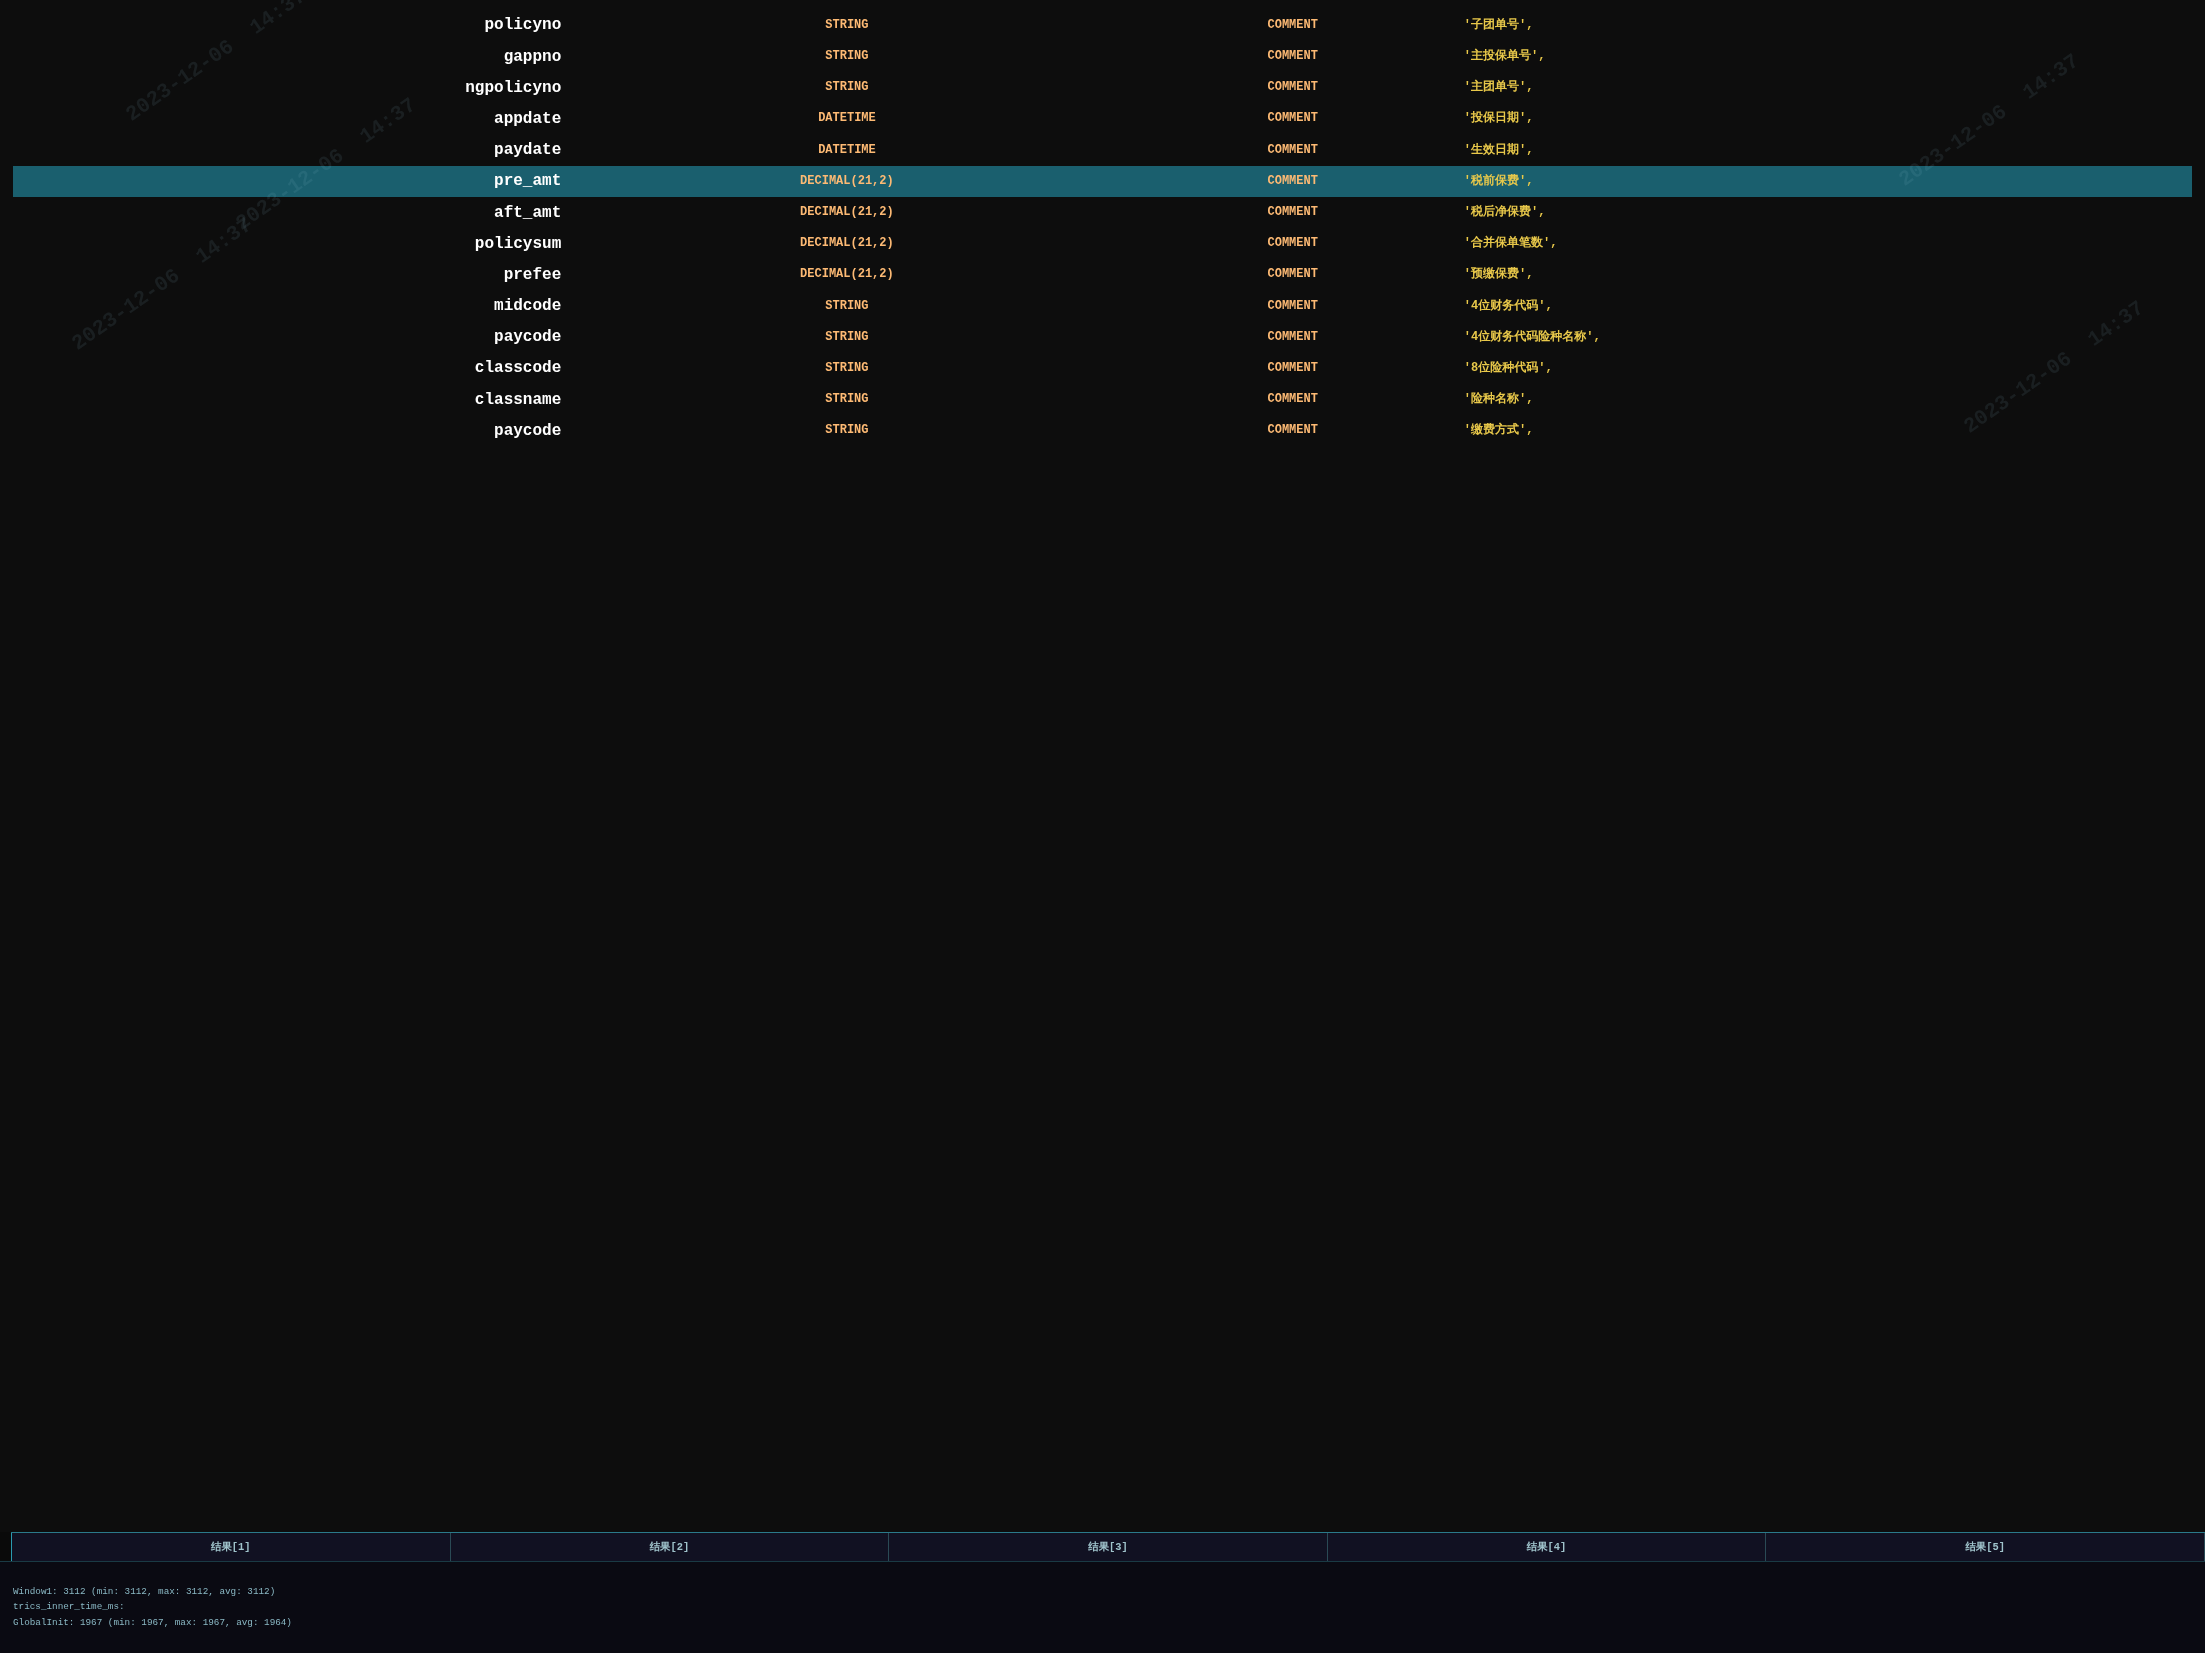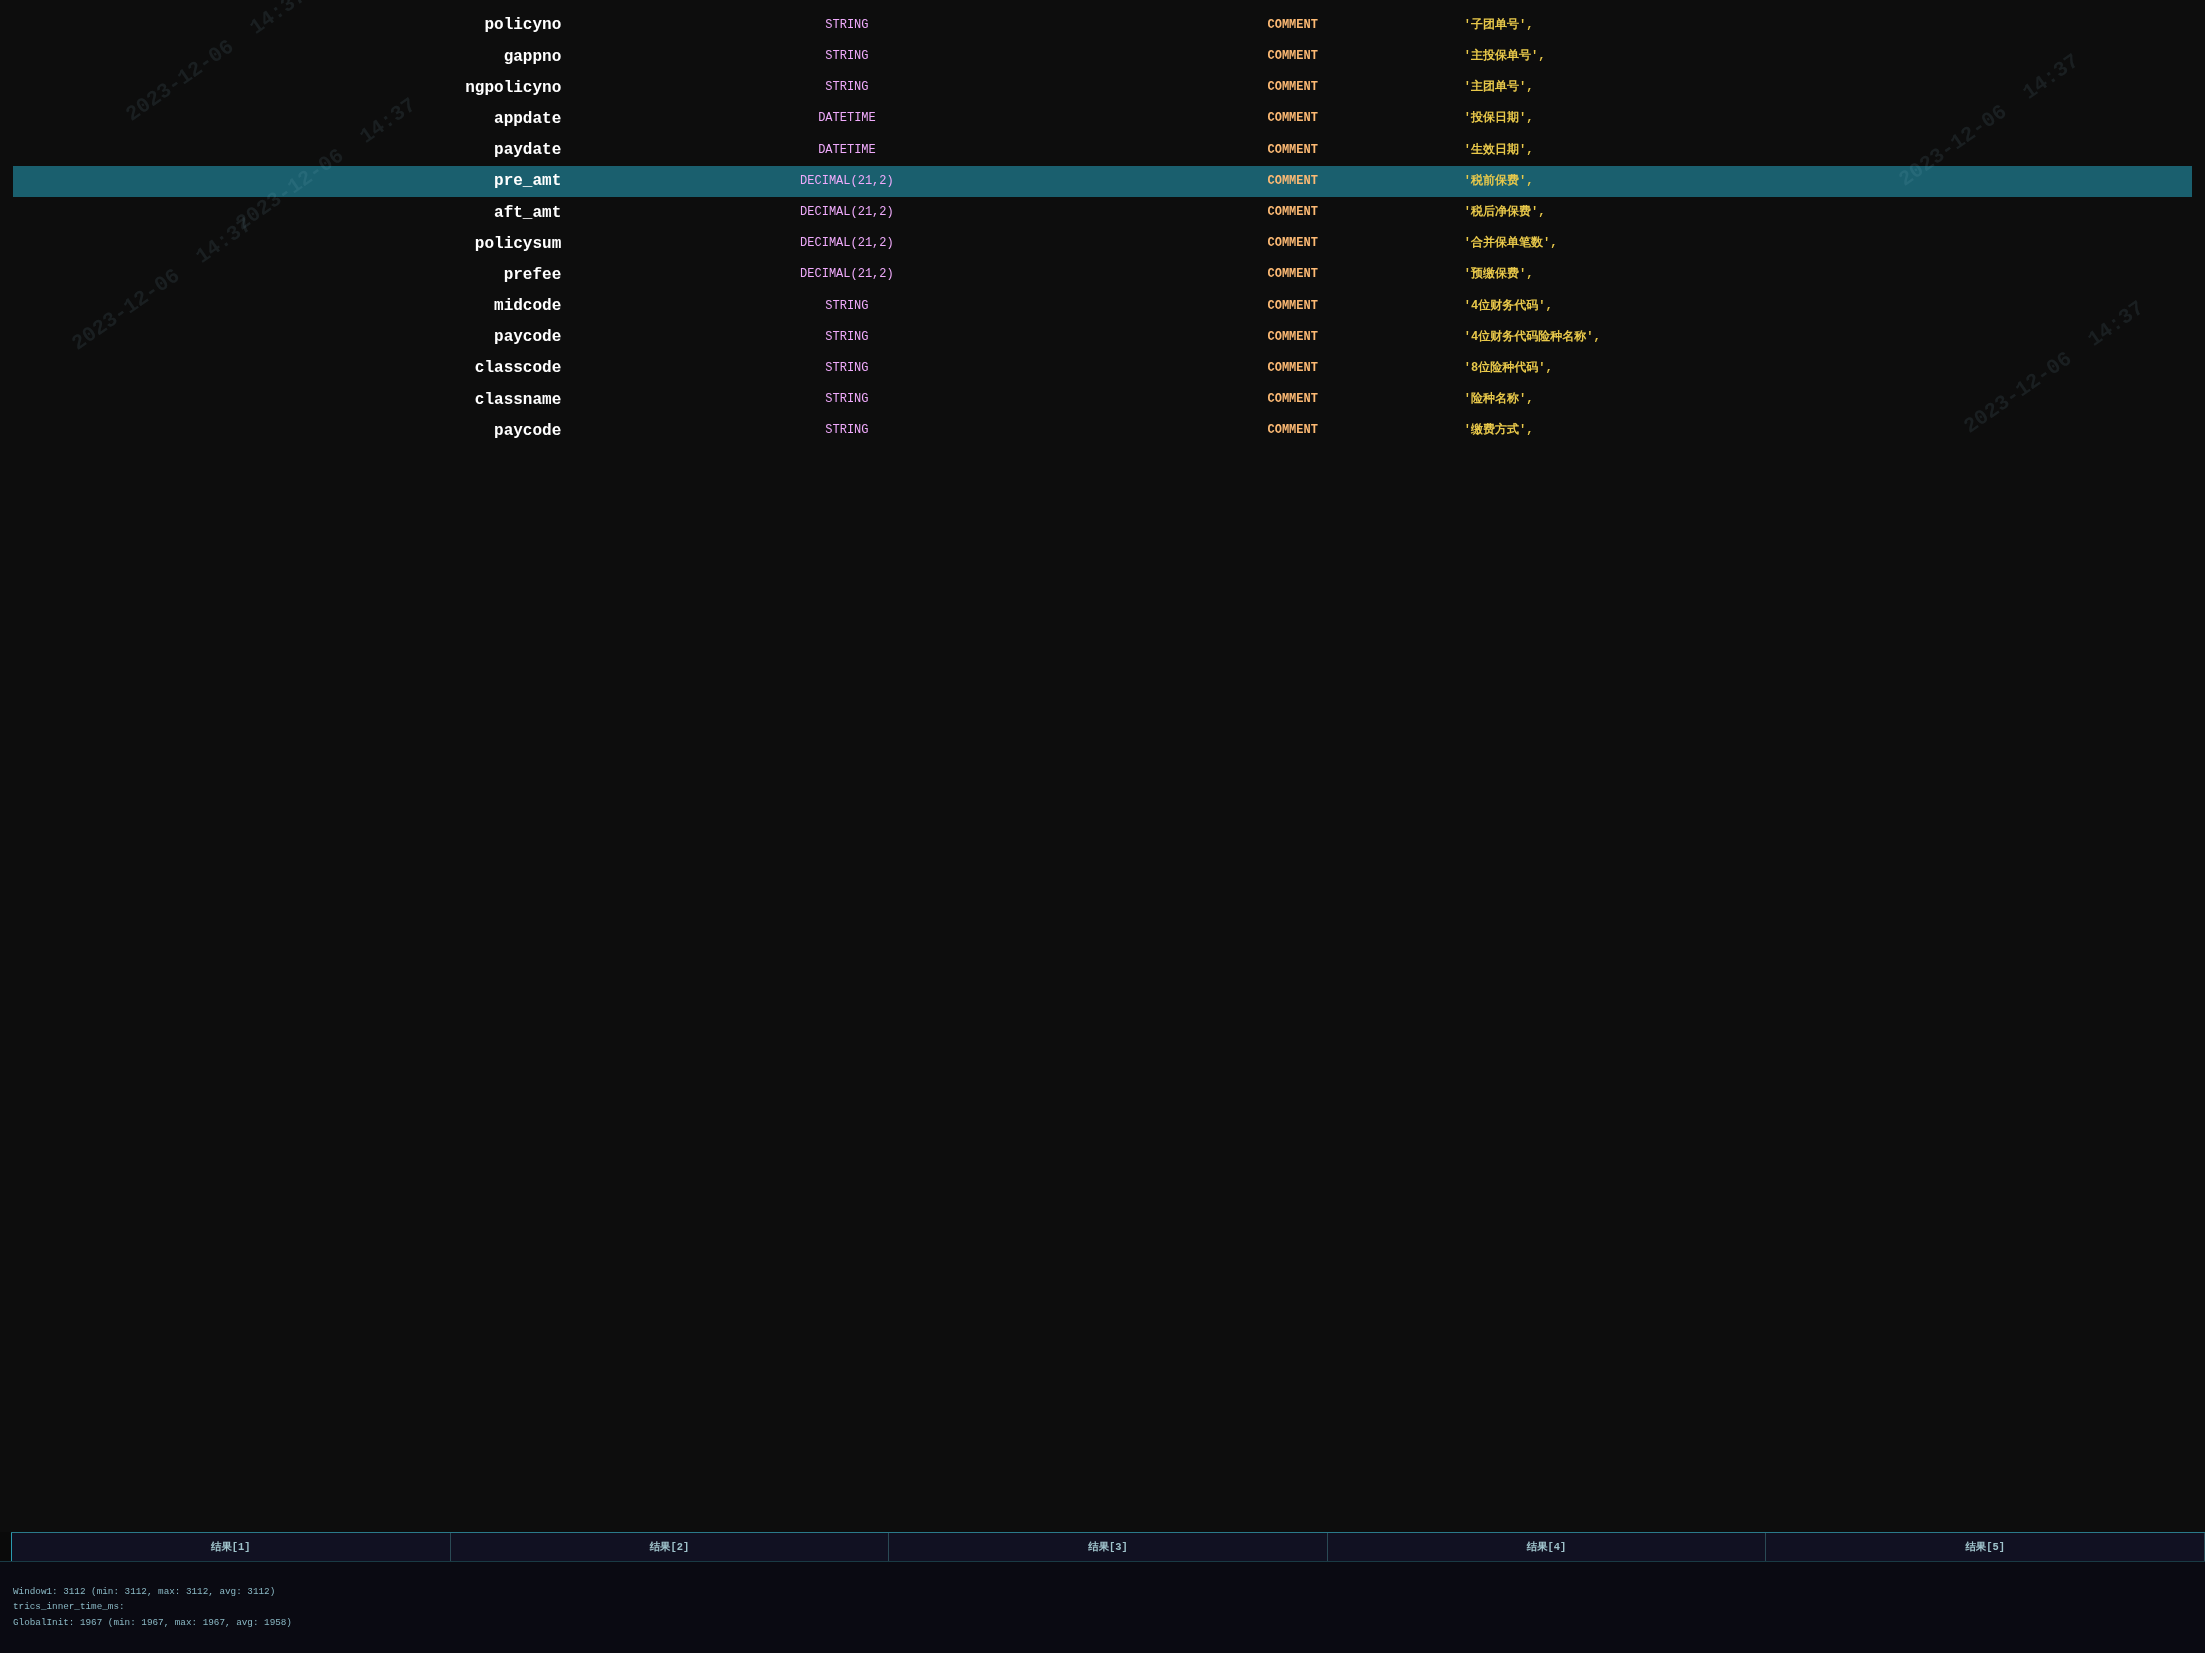--- a/index.html
+++ b/index.html
@@ -40,22 +40,22 @@
       color: #ffffff;
       font-weight: bold;
       font-size: 16px;
       padding: 1.6px 7.7px 1.6px 3.3px;
       text-align: right;
       white-space: nowrap;
       min-width: 109px;
     }
 
     .col-type {
-      color: #f0abfc;
-      font-weight: normal;
+      color: #fdba74;
+      font-weight: bold;
       font-size: 12px;
       padding: 1.6px 7.7px;
       white-space: nowrap;
       text-align: center;
     }
 
     .col-comment-kw {
       color: #fdba74;
       font-weight: bold;
       font-size: 12px;
@@ -240,15 +240,15 @@
 <div class="tab-item">结果[1]</div>
     <div class="tab-item">结果[2]</div>
     <div class="tab-item">结果[3]</div>
     <div class="tab-item">结果[4]</div>
     <div class="tab-item">结果[5]</div>
   </div>
 
 <div class="status-bar">
   <div class="status-line">Window1: 3112  (min: 3112, max: 3112, avg: 3112)</div>
   <div class="status-line">trics_inner_time_ms:</div>
-  <div class="status-line">GlobalInit: 1967  (min: 1967, max: 1967, avg: 1958)</div>
+  <div class="status-line">GlobalInit: 1967  (min: 1967, max: 1967, avg: 1964)</div>
 </div>
 
 
 </body></html>

